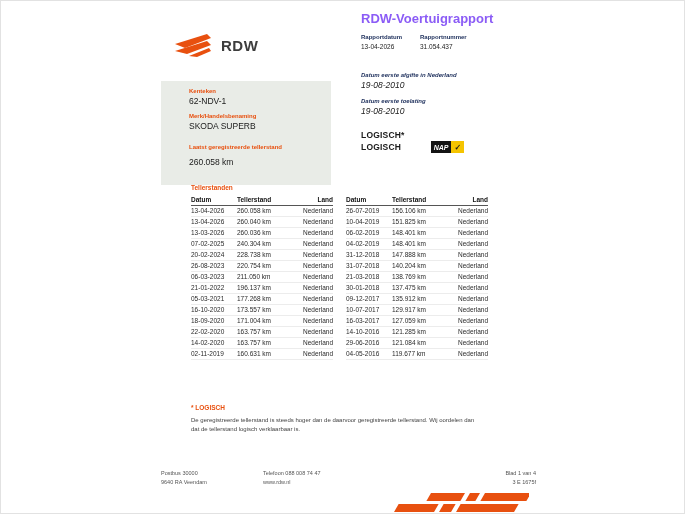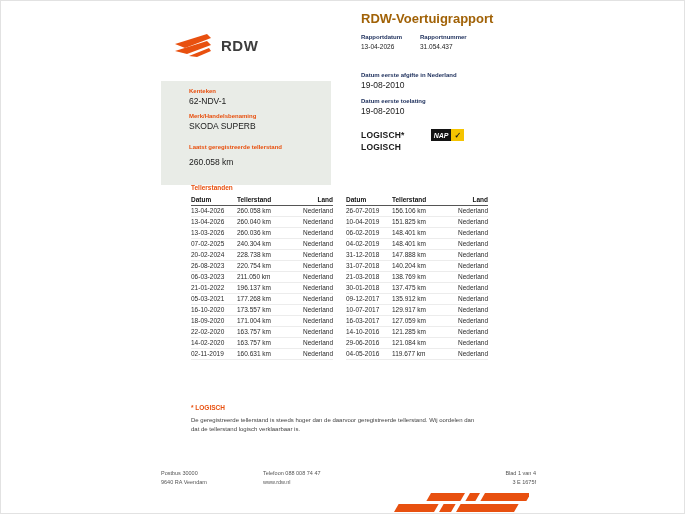--- a/index.html
+++ b/index.html
@@ -5,39 +5,39 @@
   * { margin:0; padding:0; box-sizing:border-box; }
   html,body { background:#f4f4f4; font-family:"Liberation Sans", sans-serif; }
   .page {
     position:relative; width:685px; height:514px; background:#ffffff;
     border:1px solid #e2e2e2; overflow:hidden; margin:0 auto;
   }
   
   .logo { position:absolute; left:172px; top:8px; display:flex; align-items:center; gap:6px;margin-top:24px; }
   .logo-text { font-size:15px; font-weight:bold; color:#3d3d3d; letter-spacing:.5px; }
   
-  .title { position:absolute; left:360px; top:10px; font-size:13px; font-weight:bold; color:#a16207; }
+  .title { position:absolute; left:360px; top:10px; font-size:13px; font-weight:bold; color:#8b5cf6; }
   .header-meta { position:absolute; left:360px; top:33px; display:flex; gap:18px; }
   .meta-col { display:flex; flex-direction:column; gap:3px; }
   .lbl-navy { font-size:6px; font-weight:bold; color:#1b2d5a; }
   .lbl-orange { font-size:6px; font-weight:bold; color:#e8500f; }
   .val-sm { font-size:6.5px; color:#222222; }
   
   .vehicle-panel { position:absolute; left:160px; top:80px; width:170px; height:104px;
     background:#e9ece7; padding:7px 10px 0 28px; }
   .field-label { font-size:6px; font-weight:bold; margin-bottom:2px; }
   .field-value { font-size:8.5px; color:#1a1a1a; }
   .vp-group1 { margin-bottom:7px; }
   .vp-group2 { margin-bottom:13px; }
   .vp-group3 .field-value { margin-top:7px; }
   
   .dates-panel { position:absolute; left:360px; top:71px; width:132px; }
-  .dp-group { margin-bottom:8px; }
+  .dp-group { margin-bottom:8px;font-style:italic; }
   .dp-group .field-value { margin-top:2px; }
-  .verdict { display:flex; gap:26px; margin-top:13px; align-items:flex-start; }
+  .verdict { display:flex; gap:26px; margin-top:13px; align-items:flex-end; }
   .verdict-text { font-size:8.5px; font-weight:bold; color:#1a1a1a; line-height:12px; letter-spacing:.2px; }
   .nap { display:flex; height:12px; }
   .nap-black { background:#141414; color:#ffffff; font-weight:bold; font-style:italic;
     font-size:7px; padding:0 3px; display:flex; align-items:center; }
   .nap-yellow { background:#f5c400; width:13px; display:flex; align-items:center;
     justify-content:center; font-size:8px; font-weight:bold; color:#1a1a1a; }
   
   .tables-section { position:absolute; left:190px; top:183px; }
   .section-title { font-size:6.5px; font-weight:bold; color:#e8500f; margin-bottom:4px; }
   .tables { display:flex; gap:13px; }

